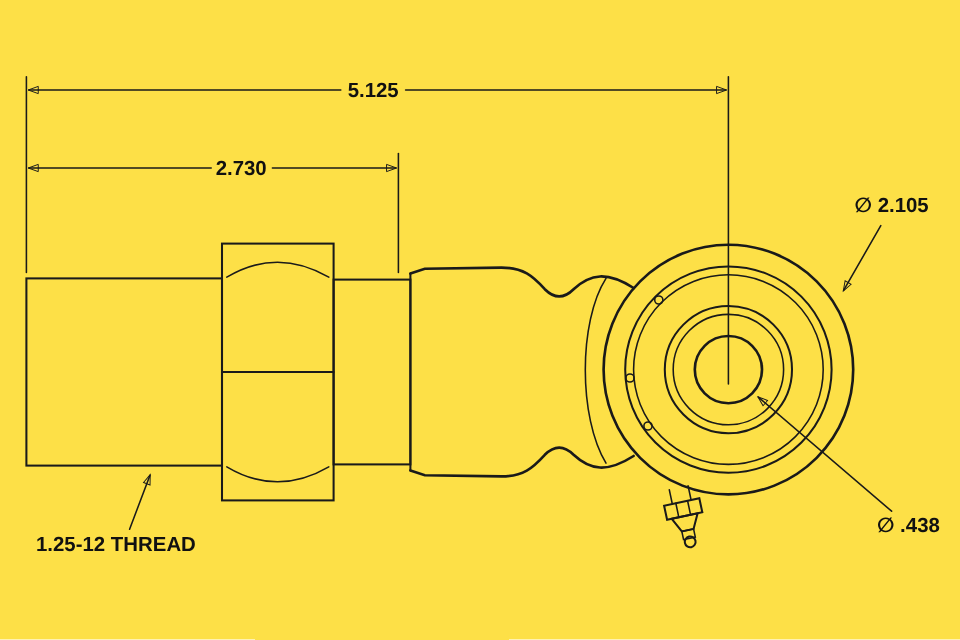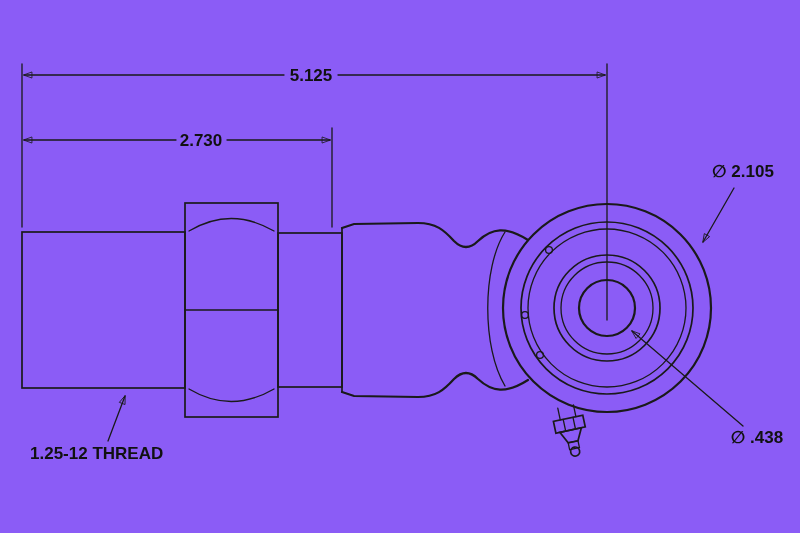--- a/index.html
+++ b/index.html
@@ -8,21 +8,21 @@
     background: #ffffff;
     width: 800px;
     height: 533px;
     overflow: hidden;
     font-family: "Liberation Sans", "DejaVu Sans", sans-serif;
   }
   .canvas {
     position: relative;
     width: 800px;
     height: 533px;
-    background: #8b5cf6;
+    background: #fde047;
   }
   svg { display: block; }
   svg line, svg path, svg rect, svg circle, svg polygon {
     stroke: #1a1a1a;
     fill: none;
     stroke-linecap: round;
   }
   svg text {
     fill: #111111;
     font-family: "Liberation Sans", "DejaVu Sans", sans-serif;

